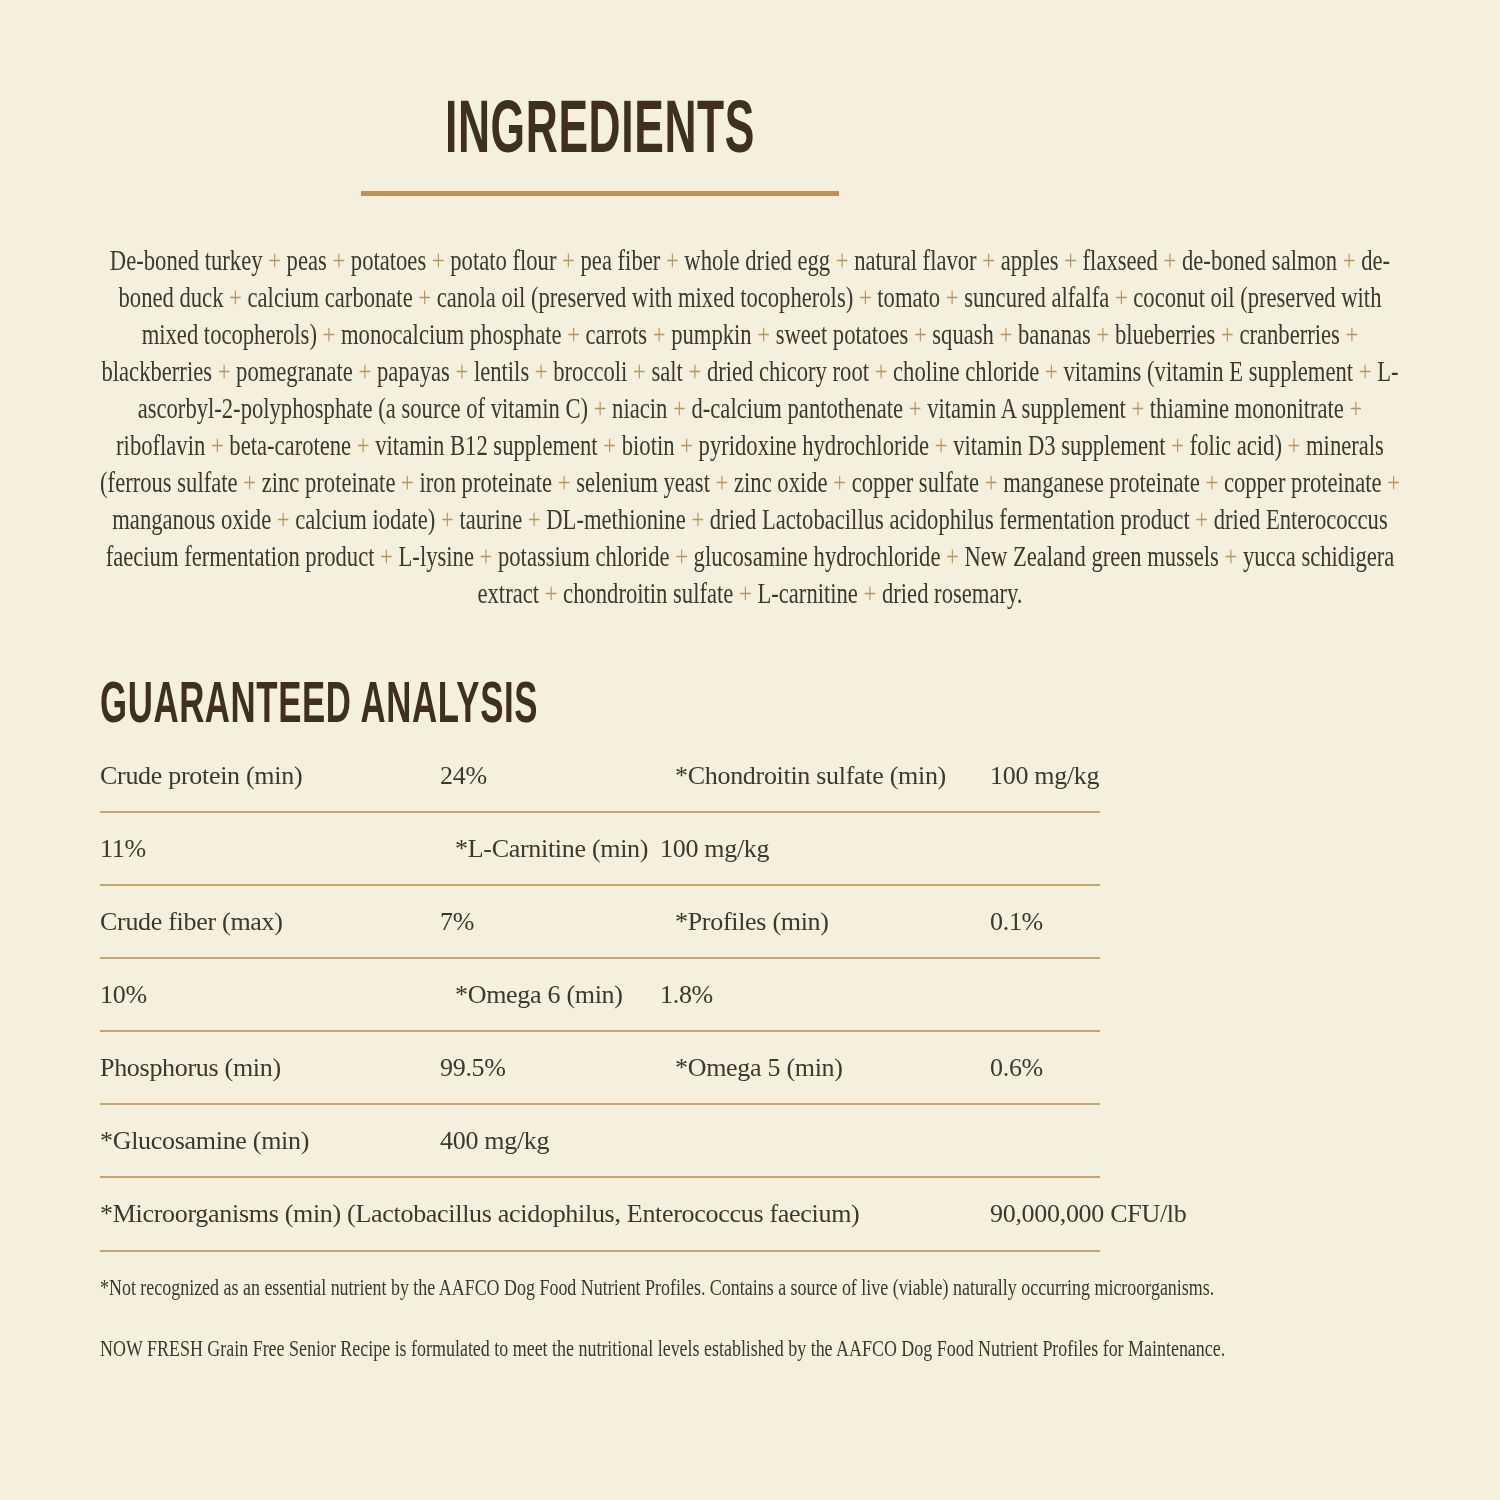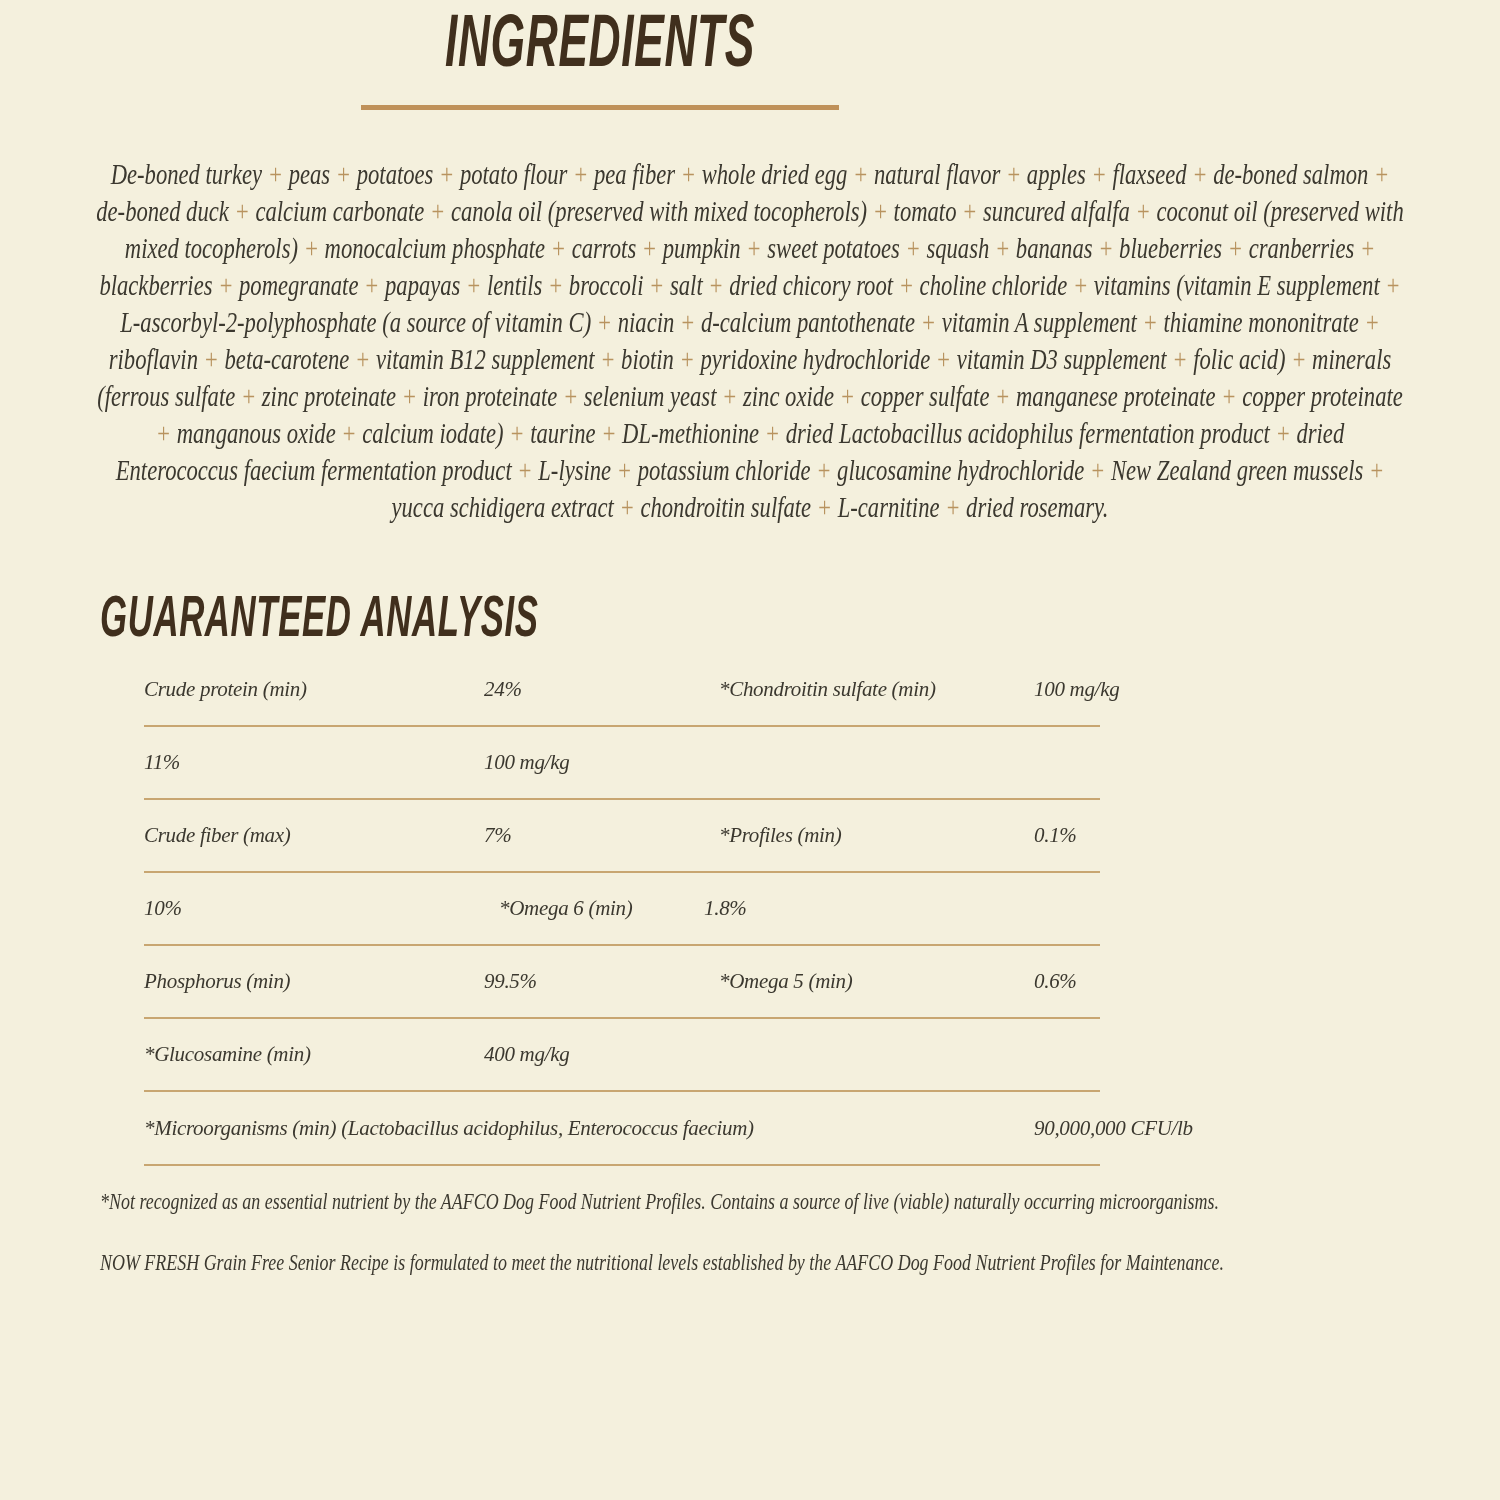--- a/index.html
+++ b/index.html
@@ -3,21 +3,21 @@
 <meta charset="utf-8">
 <style>
   html,body{margin:0;padding:0;}
   body{
     width:1500px;height:1500px;
     background:var(--background,#f4f0dd);
     font-family:"Liberation Serif",serif;
     color:var(--text,#3b382f);
     overflow:hidden;
   }
-  .page{position:relative;width:1200px;height:1500px;box-sizing:border-box;font-style:italic;}
+  .page{position:relative;width:1200px;height:1500px;box-sizing:border-box;padding-top:86px;}
 
   .main-title{
     margin:0;text-align:center;
     font-family:"Liberation Sans",sans-serif;font-weight:bold;
     font-size:74px;line-height:81px;letter-spacing:1px;
     color:var(--heading,#402f1d);
     transform:scaleX(0.60);transform-origin:center center;
     white-space:nowrap;
   }
   .title-rule{
@@ -41,21 +41,21 @@
     white-space:nowrap;
   }
 
   .ga-table{margin:6px 100px 0;}
   .ga-row{
     display:grid;
     grid-template-columns:340px 220px 330px 410px;
     align-items:center;
     min-height:71px;
     border-bottom:2px solid var(--divider,#c8a671);
-    font-size:21px;letter-spacing:-0.3px;margin-left:44px;
+    font-size:26px;letter-spacing:-0.3px;
   }
   .ga-row.wide{grid-template-columns:890px 410px;min-height:72px;}
   .ga-row .val{text-align:left;}
   .ga-row .lbl2{padding-left:15px;}
 
   .footnotes{margin:18px 12px 0 100px;}
   .footnote{
     margin:0;
     font-size:23px;line-height:35px;
     transform:scaleX(0.78);transform-origin:left center;
@@ -78,20 +78,21 @@
 
   <div class="ga-table">
       <div class="ga-row">
         <div class="lbl">Crude protein (min)</div>
         <div class="val">24%</div>
         <div class="lbl2">*Chondroitin sulfate (min)</div>
         <div class="val">100 mg/kg</div>
       </div>
       <div class="ga-row">
         <div class="val">11%</div>
+        <div class="lbl2">*L-Carnitine (min)</div>
         <div class="val">100 mg/kg</div>
       </div>
       <div class="ga-row">
         <div class="lbl">Crude fiber (max)</div>
         <div class="val">7%</div>
         <div class="lbl2">*Profiles (min)</div>
         <div class="val">0.1%</div>
       </div>
       <div class="ga-row">
         <div class="val">10%</div>

